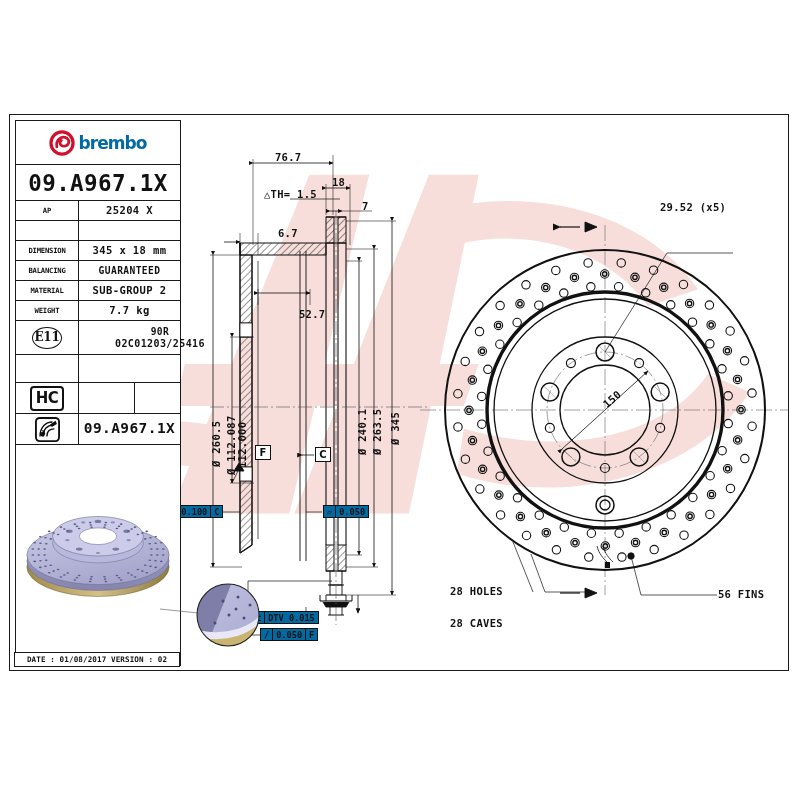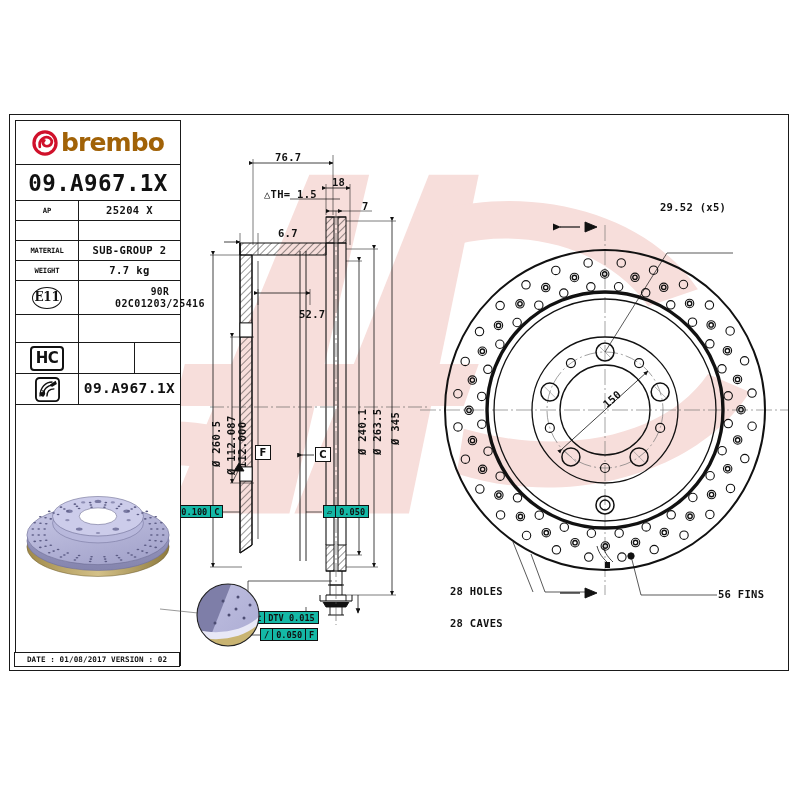--- a/index.html
+++ b/index.html
@@ -71,22 +71,22 @@
     font-size: 10.5px; font-weight: bold; color: #111;
     text-align: center; line-height: 11.5px;
     letter-spacing: 0.4px;
   }
   
   #logorow { height: 44px; justify-content: center; }
   .brembo-wrap { display: flex; align-items: center; gap: 3px; }
   .brembo-text {
     font-family: "DejaVu Sans", "Liberation Sans", sans-serif;
     font-weight: bold;
-    font-size: 25px;
-    color: #a16207;
+    font-size: 17px;
+    color: #0369a1;
     letter-spacing: -0.9px;
   }
   
   #partrow { height: 36px; justify-content: center; }
   #partno {
     font-size: 22.5px; font-weight: bold; color: #111;
     letter-spacing: 0.4px;
     font-family: "DejaVu Sans Mono", "Liberation Mono", monospace;
   }
   .twoline { flex-direction: column; justify-content: center; }
@@ -133,21 +133,21 @@
     z-index: 3;
     letter-spacing: 0.3px;
   }
   .vert { transform-origin: left top; }
   
   .tolbox {
     position: absolute;
     z-index: 3;
     display: flex;
     border: 1px solid #111;
-    background: #14b8a6;
+    background: #0369a1;
     height: 13px;
     align-items: stretch;
     font-size: 8.6px; font-weight: bold; color: #111;
   }
   .tolbox > div {
     display: flex; align-items: center; justify-content: center;
     padding: 0 3px;
     border-right: 1px solid #111;
     white-space: nowrap;
   }
@@ -545,22 +545,30 @@
       <div class="row" style="height:20px;">
         <div class="lcell">AP</div>
         <div class="rcell">25204 X</div>
       </div>
 
       <div class="row" style="height:20px;">
         <div class="lcell"></div>
         <div class="rcell"></div>
       </div>
 
-
-
+      <div class="row" style="height:20px;">
+        <div class="lcell">DIMENSION</div>
+        <div class="rcell">345 x 18 mm</div>
+      </div>
+
+
+      <div class="row" style="height:20px;">
+        <div class="lcell">BALANCING</div>
+        <div class="rcell" style="font-size:9.6px;">GUARANTEED</div>
+      </div>
 
       <div class="row" style="height:20px;">
         <div class="lcell">MATERIAL</div>
         <div class="rcell">SUB-GROUP 2</div>
       </div>
 
       <div class="row" style="height:20px;">
         <div class="lcell">WEIGHT</div>
         <div class="rcell">7.7 kg</div>
       </div>

